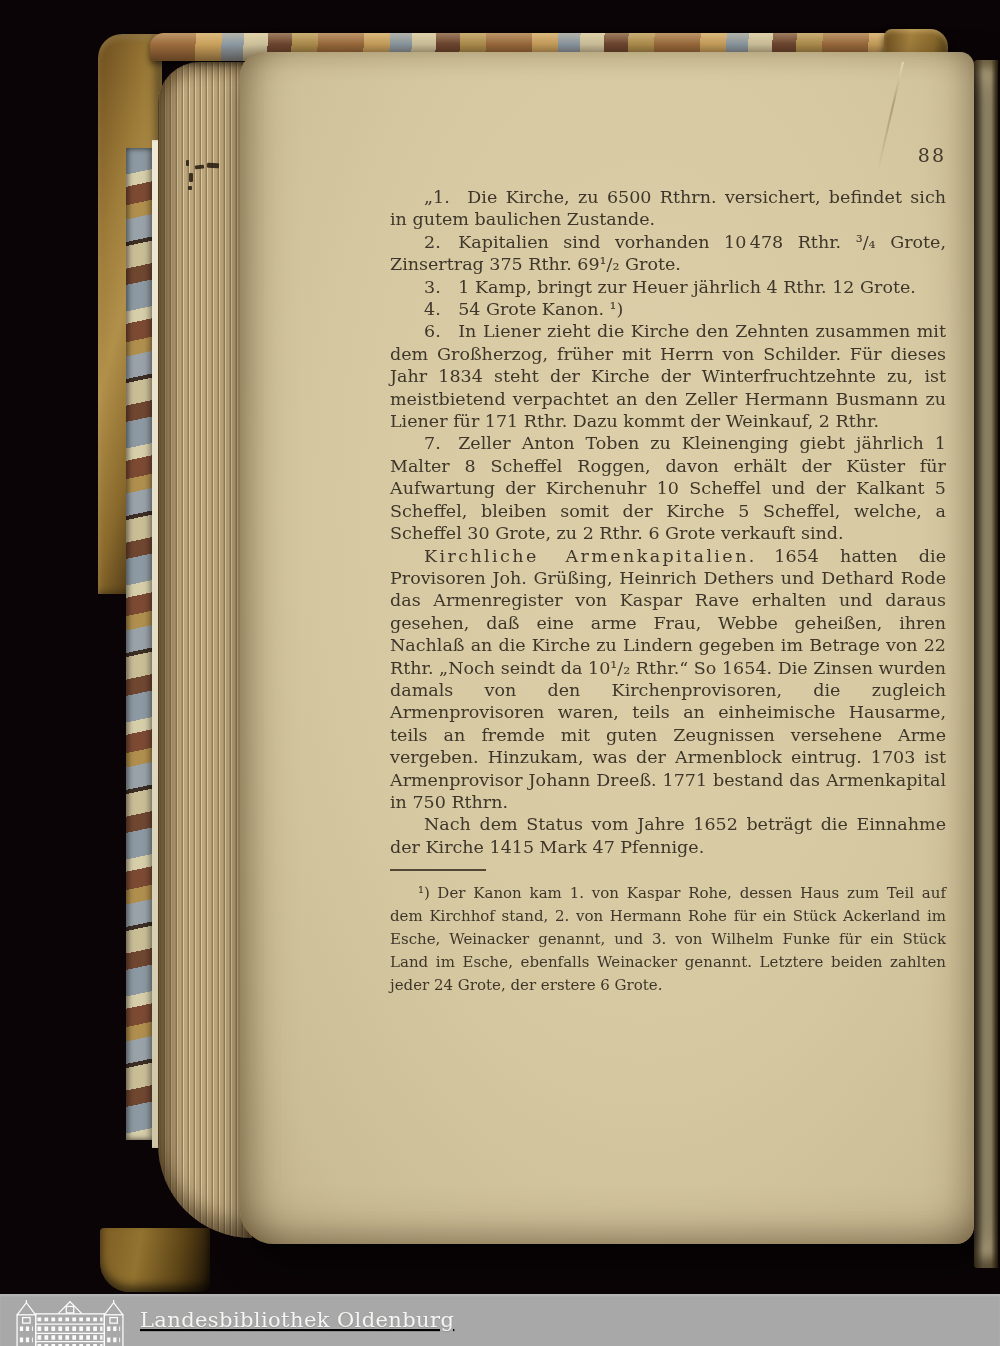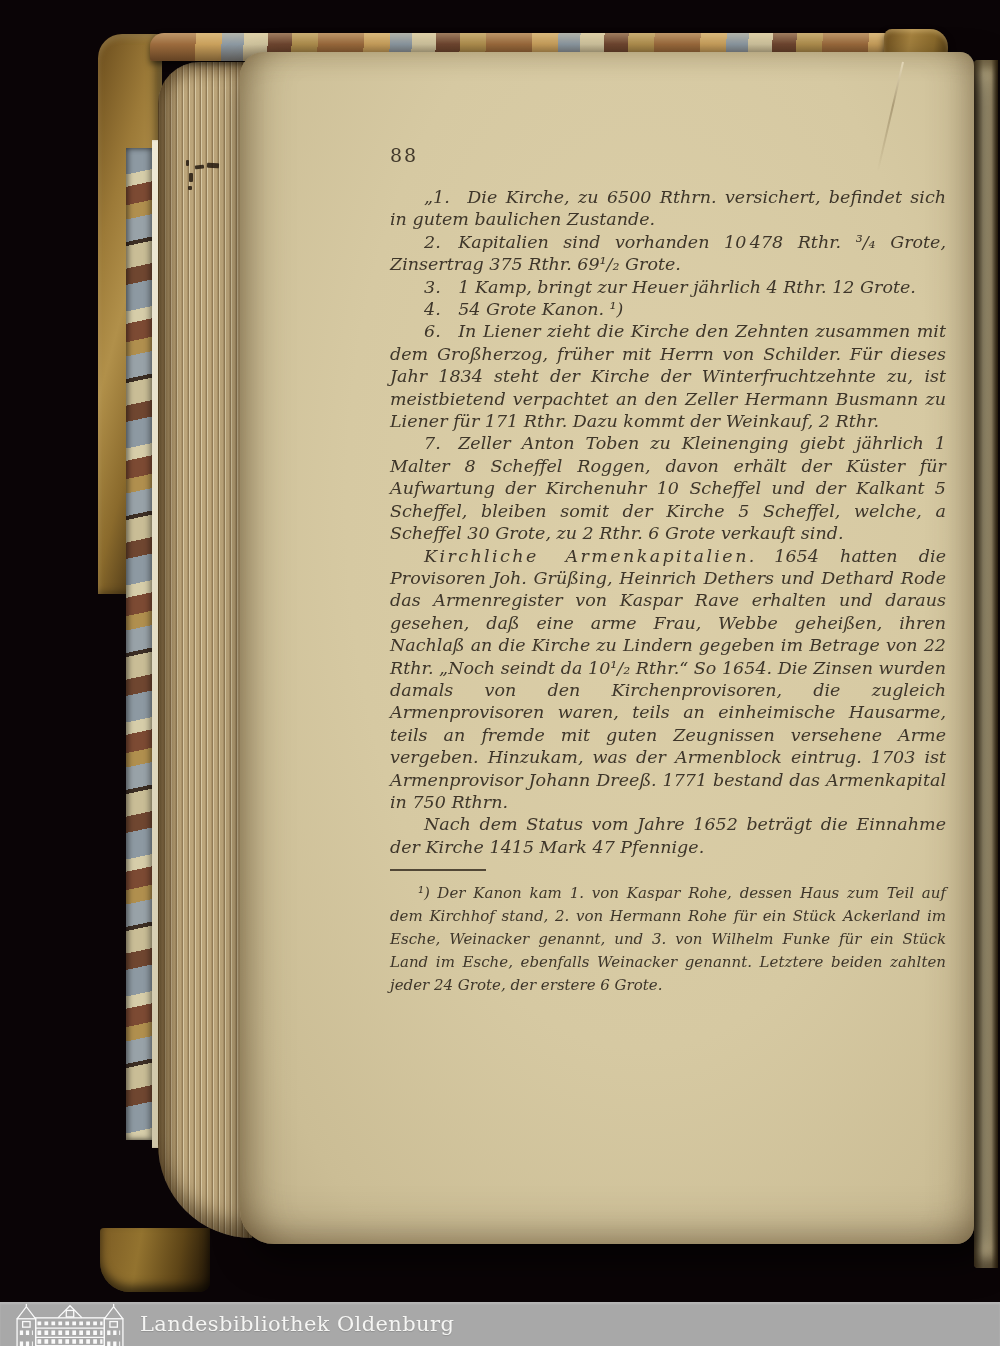--- a/index.html
+++ b/index.html
@@ -52,32 +52,32 @@
   .dog-ear-crease{position:absolute;left:662px;top:10px;width:2px;height:112px;
     background:linear-gradient(180deg,rgba(255,245,220,.5),rgba(104,84,50,.38) 40%,rgba(104,84,50,0));
     transform:rotate(13deg);transform-origin:top center;}
   .speck{position:absolute;background:#241a10;opacity:.85;border-radius:1px;}
   .s1{left:186px;top:160px;width:3px;height:6px;}
   .s2{left:195px;top:165px;width:9px;height:4px;transform:rotate(-6deg);}
   .s3{left:207px;top:163px;width:12px;height:5px;transform:rotate(4deg);}
   .s4{left:189px;top:173px;width:4px;height:9px;}
   .s5{left:188px;top:186px;width:4px;height:4px;}
 
-  .pagenum{position:absolute;left:150px;top:92px;width:556px;text-align:left;
+  .pagenum{position:absolute;left:150px;top:92px;width:556px;text-align:right;
     font-size:19px;letter-spacing:2px;color:#42392b;}
   .textcol{position:absolute;left:150px;top:134px;width:556px;color:#3e362a;
     font-size:17.5px;line-height:22.4px;text-align:justify;}
-  .textcol p{margin:0;text-indent:34px;font-style:italic;}
+  .textcol p{margin:0;text-indent:34px;}
   .sperr{letter-spacing:2.4px;word-spacing:3px;}
   .fnrule{width:96px;height:0;border-top:2px solid rgba(58,48,35,.85);margin:11px 0 11px 0;}
   .fn{font-size:15px !important;line-height:23px;text-indent:28px !important;}
 
   
-  .footer-bar{position:absolute;left:0;bottom:0;width:1000px;height:44px;background:#a8a8a8;
-    display:flex;align-items:center;overflow:hidden;box-shadow:inset 0 2px 2px rgba(255,255,255,.18);}
+  .footer-bar{position:absolute;left:0;bottom:0;width:1000px;height:52px;background:#a8a8a8;
+    display:flex;align-items:center;overflow:hidden;box-shadow:inset 0 2px 2px rgba(255,255,255,.18);text-decoration:underline;}
   .logo{margin-left:14px;flex:0 0 auto;margin-top:10px;}
   .libname{margin-left:14px;font-size:21px;color:#f5f5f3;letter-spacing:.4px;
     font-family:"DejaVu Serif","Liberation Serif",serif;text-shadow:0 1px 1px rgba(0,0,0,.15);}
 </style>
 </head>
 <body>
 
 <div class="stage">
 
   <div class="cover-left"></div>

